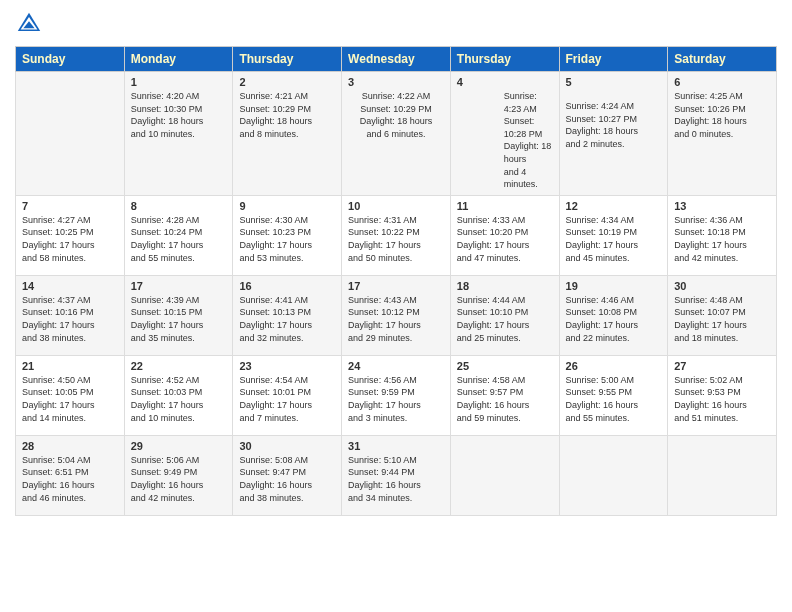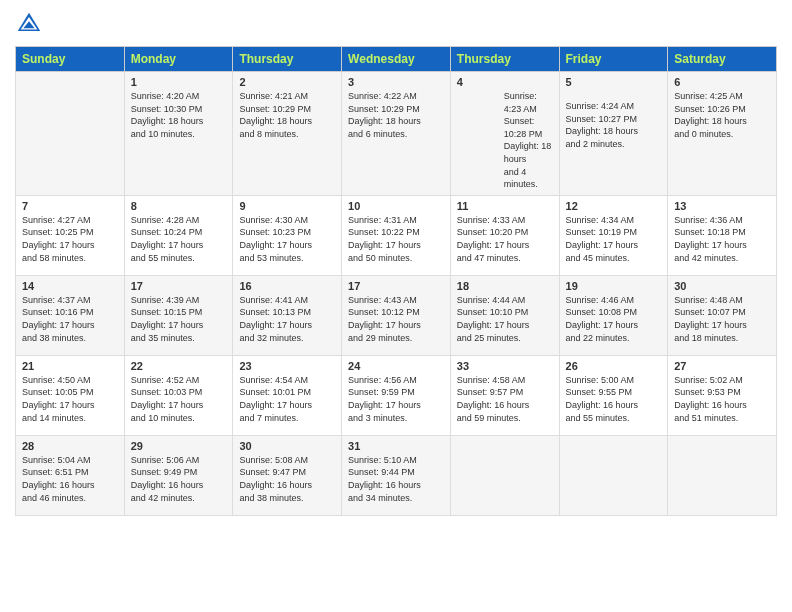--- a/index.html
+++ b/index.html
@@ -50,21 +50,21 @@
       font-size: 14px;
       color: #555;
     }
     table {
       width: 100%;
       border-collapse: collapse;
       table-layout: fixed;
     }
     thead tr th {
       background-color: #1565c0;
-      color: #bef264;
+      color: #fef9c3;
       text-align: left;
       padding: 5px 6px;
       font-size: 12px;
       font-weight: bold;
       border: 1px solid #ccc;
     }
     tbody tr td {
       vertical-align: top;
       padding: 4px 6px;
       font-size: 9.5px;
@@ -136,21 +136,21 @@
           </td>
           <td>
             <span class="day-number">2</span>
             <div class="day-info" style="white-space: pre-line;">Sunrise: 4:21 AM
 Sunset: 10:29 PM
 Daylight: 18 hours
 and 8 minutes.</div>
           </td>
           <td>
             <span class="day-number">3</span>
-            <div class="day-info" style="white-space: pre-line;">Sunrise: 4:22 AM
+            <div class="day-info" style="white-space: pre-line; text-align: center;">Sunrise: 4:22 AM
 Sunset: 10:29 PM
 Daylight: 18 hours
 and 6 minutes.</div>
           </td>
           <td>
             <span class="day-number">4</span>
             <div class="day-info" style="white-space: pre-line; margin-left: 47px;">Sunrise: 4:23 AM
 Sunset: 10:28 PM
 Daylight: 18 hours
 and 4 minutes.</div>
@@ -295,21 +295,21 @@
 and 7 minutes.</div>
           </td>
           <td>
             <span class="day-number">24</span>
             <div class="day-info" style="white-space: pre-line;">Sunrise: 4:56 AM
 Sunset: 9:59 PM
 Daylight: 17 hours
 and 3 minutes.</div>
           </td>
           <td>
-            <span class="day-number">33</span>
+            <span class="day-number">25</span>
             <div class="day-info" style="white-space: pre-line;">Sunrise: 4:58 AM
 Sunset: 9:57 PM
 Daylight: 16 hours
 and 59 minutes.</div>
           </td>
           <td>
             <span class="day-number">26</span>
             <div class="day-info" style="white-space: pre-line;">Sunrise: 5:00 AM
 Sunset: 9:55 PM
 Daylight: 16 hours

